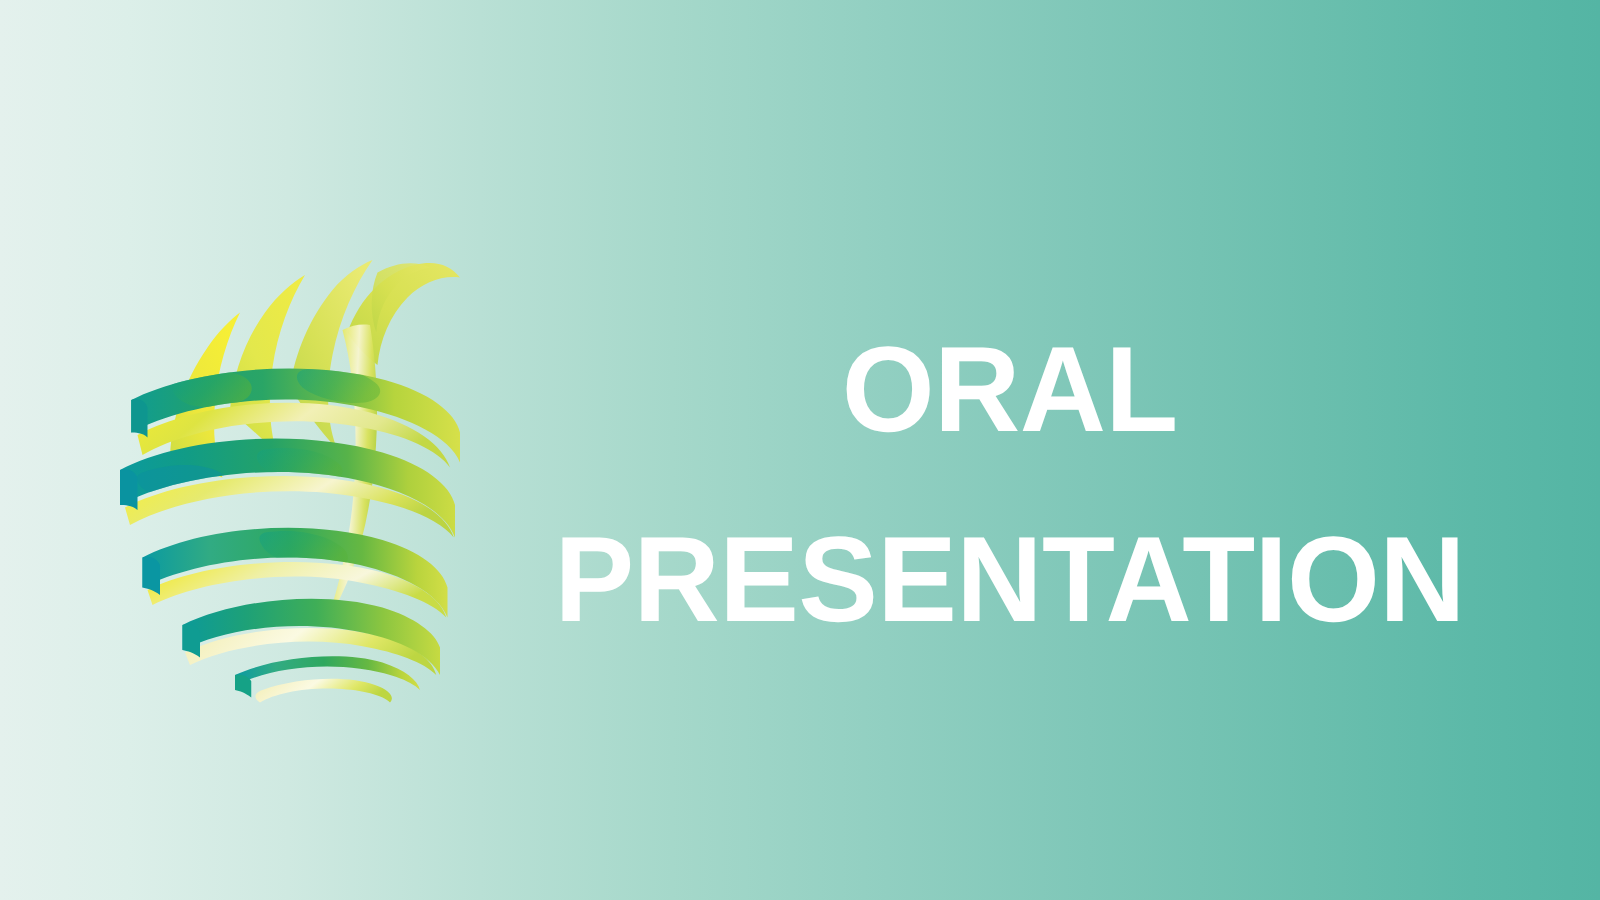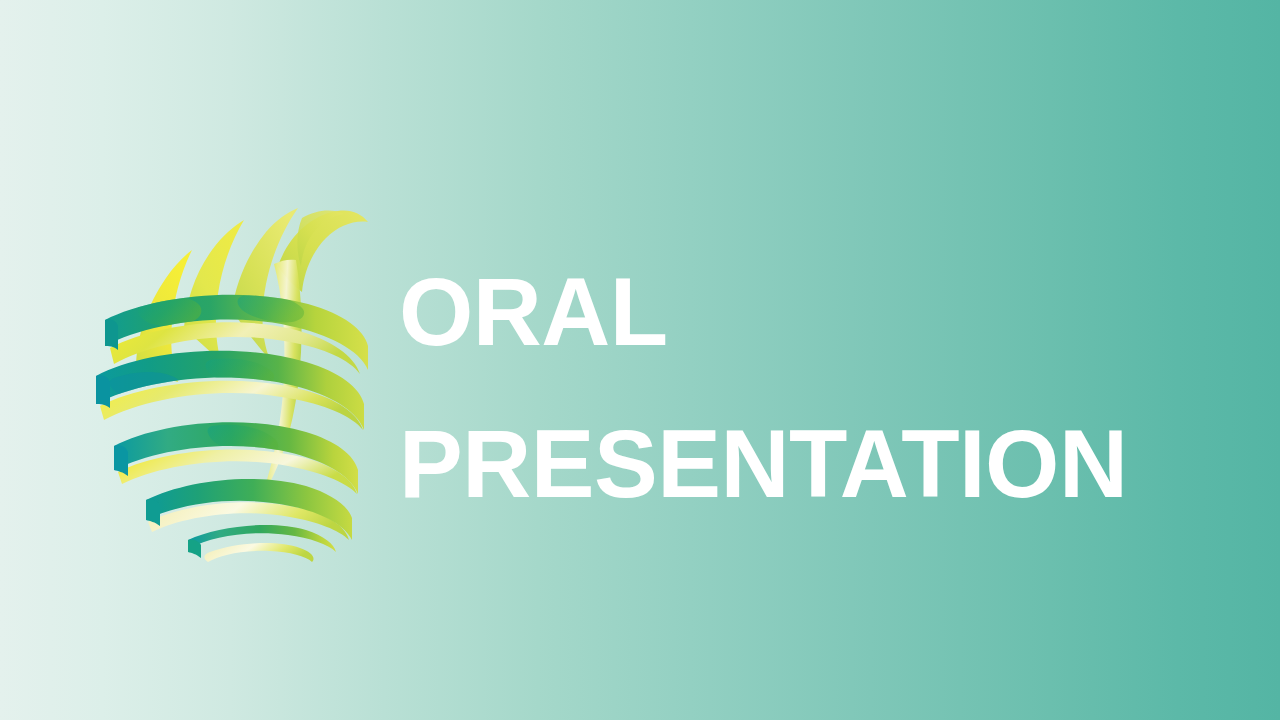--- a/index.html
+++ b/index.html
@@ -50,20 +50,21 @@
     height: 100%;
     overflow: visible;
   }
 
   
   #title-block {
     position: absolute;
     left: 399px;
     top: 236px;
     width: 830px;
+    text-align: center;
   }
   .title-line {
     display: block;
     color: #ffffff;
     font-family: "Liberation Sans", sans-serif;
     font-weight: 700;
     font-size: 97px;
     line-height: 152px;
     letter-spacing: -0.5px;
     white-space: nowrap;

